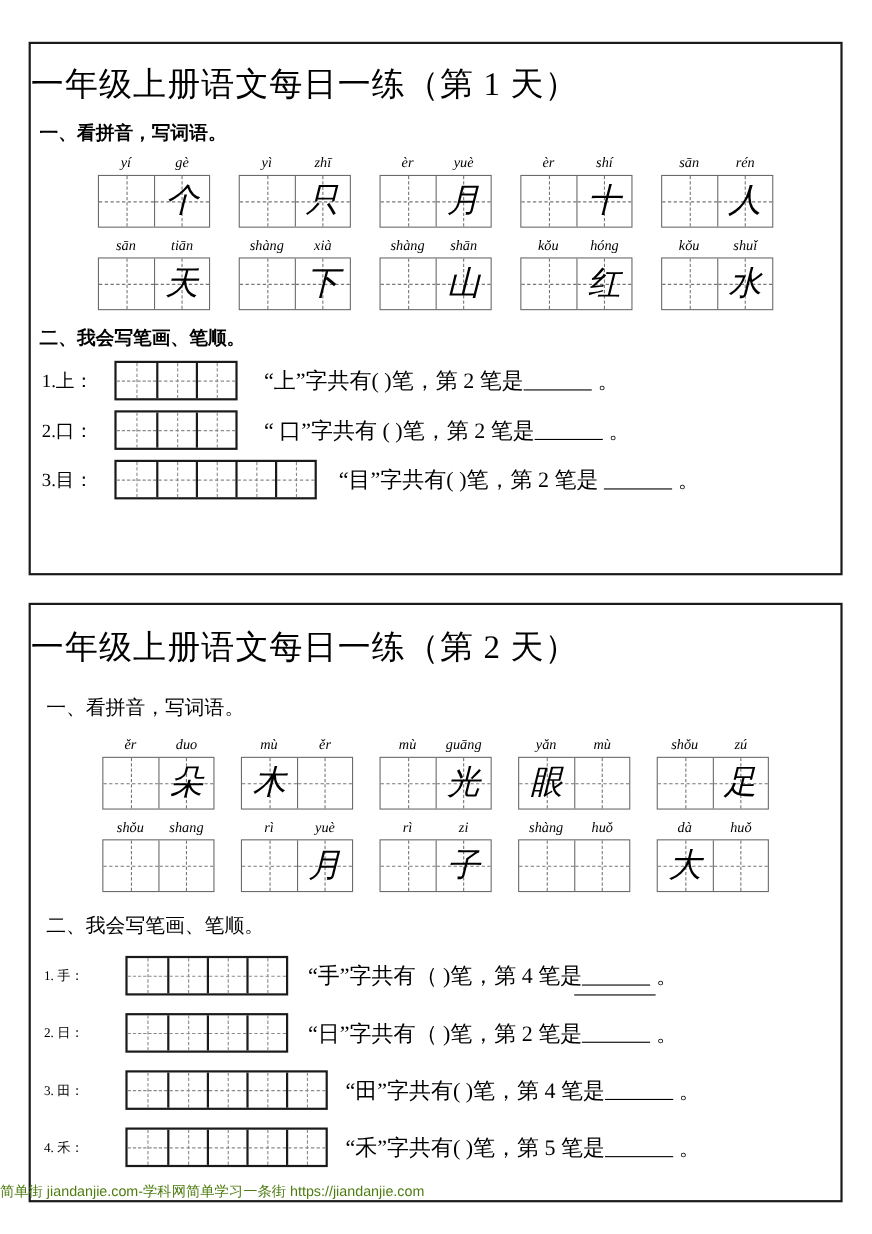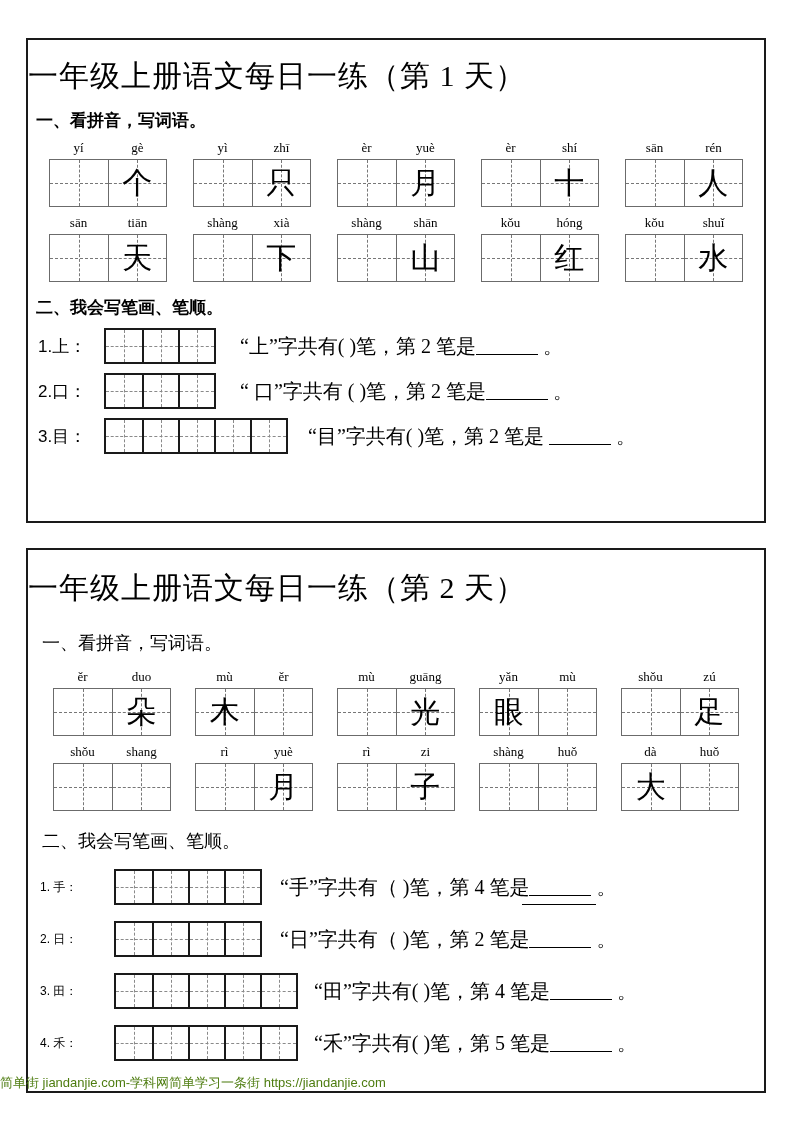--- a/index.html
+++ b/index.html
@@ -59,21 +59,21 @@
 
   
   .word-row {
     display: flex;
     justify-content: center;
     gap: 26px;
     margin-top: 8px;
   }
   #sheet-2 .word-row { gap: 24px; }
 
-  .word-item { width: 118px; }
+  .word-item { width: 102px; font-style: italic; }
 
   .pinyin-pair {
     display: flex;
     font-family: "Liberation Serif", "DejaVu Serif", serif;
     font-size: 13px;
     margin-bottom: 3px;
   }
   .pinyin-pair span {
     flex: 1;
     text-align: center;
@@ -127,21 +127,21 @@
     margin-top: 9px;
     margin-left: 10px;
   }
   #sheet-2 .stroke-row { margin-top: 16px; margin-left: 12px; }
 
   .stroke-label {
     font-size: 17px;
     white-space: nowrap;
     width: 66px;
     flex: none;
-    font-family: Liberation Sans, sans-serif;
+    font-family: Liberation Serif, serif;
   }
   #sheet-2 .stroke-label { width: 74px; font-size: 12px; }
 
   .stroke-grid {
     display: flex;
     border: 2px solid #1a1a1a;
     height: 36px;
     box-sizing: border-box;
     flex: none;
   }

